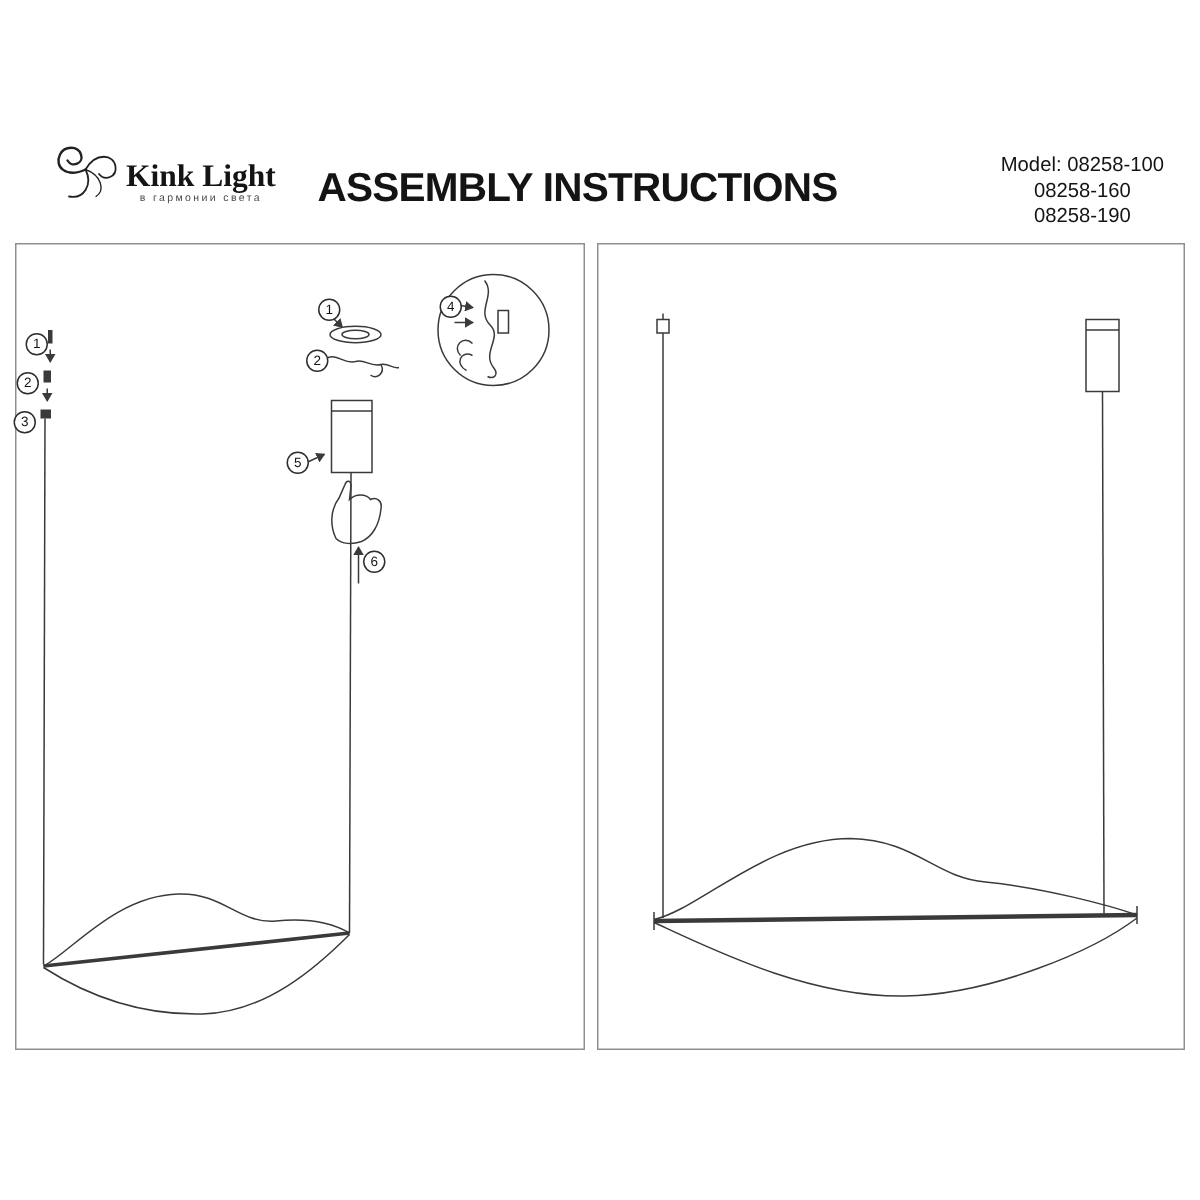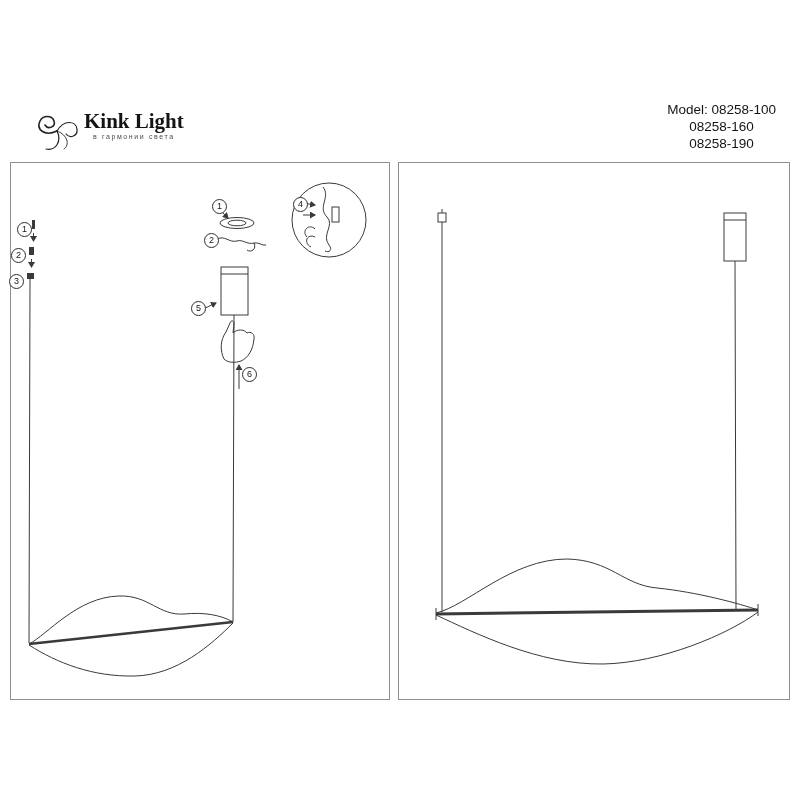--- a/index.html
+++ b/index.html
@@ -1,21 +1,21 @@
 <!DOCTYPE html>
 <html><head>
 <meta charset="utf-8">
 <style>
   html,body { margin:0; padding:0; background:#fff; }
   .page {
     position:relative; width:800px; height:800px; background:#ffffff;
     font-family:"Liberation Sans", sans-serif; color:#111; overflow:hidden;
   }
   
-  .logo { position:absolute; left:34px; top:110px; display:flex; align-items:flex-start; gap:4px; }
+  .logo { position:absolute; left:34px; top:92px; display:flex; align-items:flex-end; gap:4px; }
   .logo-text { display:flex; flex-direction:column; }
   .brand-name { font-family:"Liberation Serif", serif; font-weight:bold; font-size:21px; color:#141414; line-height:22px; }
   .tagline { font-size:7px; letter-spacing:1.6px; color:#4a4a4a; text-align:center; margin-top:1px; }
   .title { position:absolute; left:185px; top:110px; width:400px; text-align:center;
            font-size:27px; font-weight:bold; color:#141414; letter-spacing:-0.5px; }
   .models { position:absolute; right:24px; top:101px; text-align:center; font-size:13.5px; line-height:17px; color:#141414; }
   
   .pagebox { position:absolute; left:744px; top:163px; width:25px; height:25px;
              border:2px solid #3c3c3c; box-sizing:border-box; text-align:center;
              line-height:21px; font-size:15px; color:#141414; background:#fff; }
@@ -41,20 +41,21 @@
         <path d="M23,21 C28,31 22,41 12,39" stroke-width="1.2"></path>
         <path d="M23,21 C34,25 36,35 30,39" stroke-width="0.9"></path>
       </g>
     </svg>
     <div class="logo-text">
       <span class="brand-name">Kink Light</span>
       <span class="tagline">в гармонии света</span>
     </div>
   </div>
 
+  <div class="title">ASSEMBLY INSTRUCTIONS</div>
 
   <div class="models">
     <div>Model: 08258-100</div>
     <div>08258-160</div>
     <div>08258-190</div>
   </div>
 
   <div class="pagebox">4</div>
 
   <div class="panel left">

